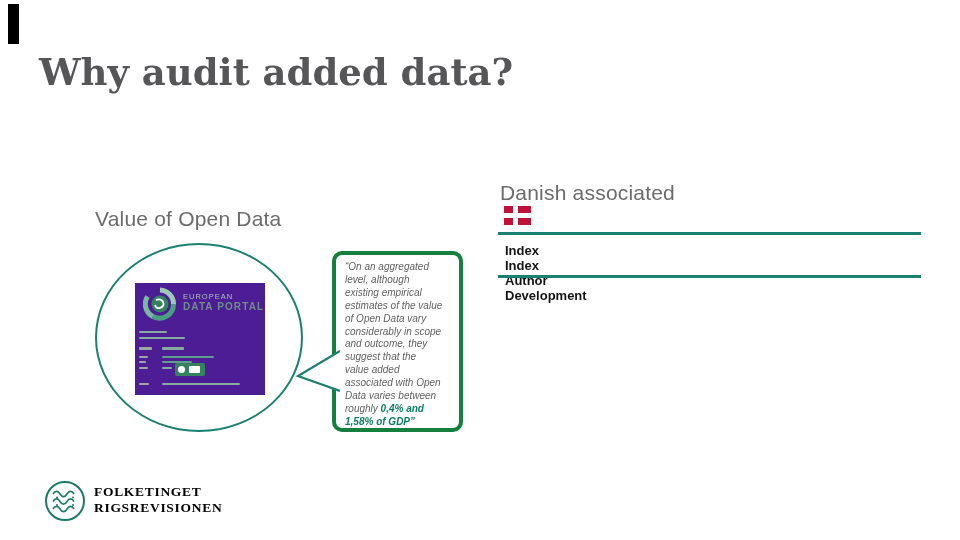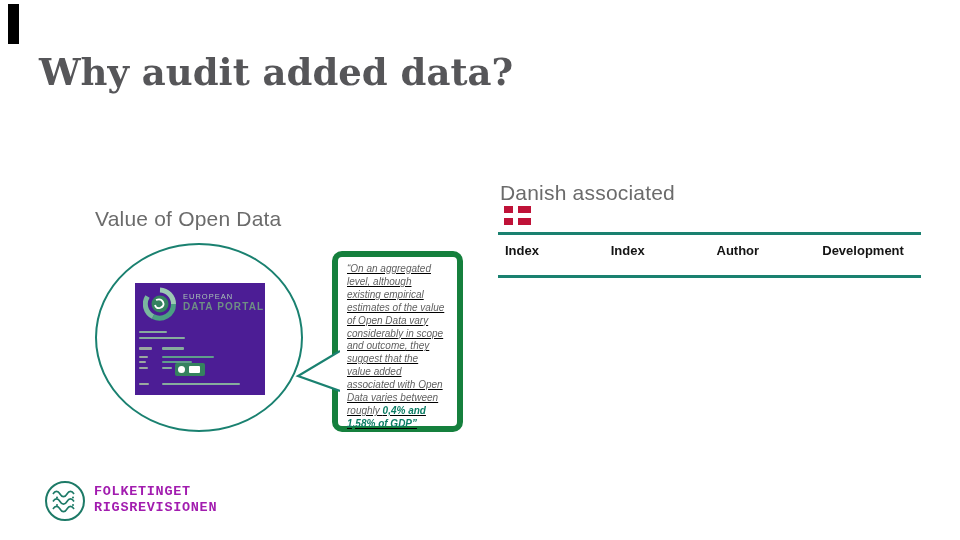--- a/index.html
+++ b/index.html
@@ -29,21 +29,21 @@
   
   .flag{left:504px;top:206px;width:27px;height:19px;background:#bf1238;}
   .flag .v{position:absolute;left:9px;top:0;width:5px;height:19px;background:#fff;}
   .flag .h{position:absolute;left:0;top:7px;width:27px;height:5px;background:#fff;}
 
   
   .rule{background:#1a8170;height:2.5px;width:423px;left:498px;}
   .rule-top{top:232px;}
   .rule-bottom{top:275px;}
   .table-header-row{
-    left:498px;top:243px;width:423px;display:flex;
+    left:498px;top:243px;width:423px;display:flex;flex-direction:column;
   }
   .table-header-row .cell{
     flex:1;padding-left:7px;font-weight:bold;font-size:13px;color:#141414;
   }
 
   
   .portal-circle{
     left:95px;top:243px;width:208px;height:189px;background:#fff;
     border:2.5px solid #1a8170;border-radius:50%;box-sizing:border-box;
   }
@@ -51,36 +51,35 @@
   .pd-name1{left:48px;top:9px;font-size:7.5px;color:#a9c4b6;letter-spacing:1px;}
   .pd-name2{left:48px;top:18px;font-size:10px;font-weight:bold;color:#6e8f84;letter-spacing:1.1px;}
   .bar{position:absolute;border-radius:1px;}
   .doc-button{left:40px;top:80px;width:30px;height:13px;background:#35825f;border-radius:2px;}
   .doc-button .g1{position:absolute;left:3px;top:3px;width:7px;height:7px;border-radius:50%;background:#fff;}
   .doc-button .g2{position:absolute;left:14px;top:3px;width:11px;height:7px;background:#fff;border-radius:1px;}
 
   
   .speech-bubble{
     left:332px;top:251px;width:131px;height:181px;box-sizing:border-box;
-    background:#fff;border:6px solid #15803d;border-radius:10px;
+    background:#fff;border:4px solid #15803d;border-radius:10px;
     padding:6px 4px 5px 9px;
-    text-decoration:underline;
   }
   .quote-text{
     font-size:10px;line-height:12.9px;font-style:italic;color:#5f5f5f;
     white-space:pre-line;
   }
   .quote-highlight{font-weight:bold;color:#0c7d65;text-align:center;}
   .bubble-tail{left:294px;top:348px;width:46px;height:46px;}
 
   
   .coat-of-arms{left:44px;top:480px;width:42px;height:42px;}
   .org-wordmark{
-    left:94px;top:484px;font-family:Liberation Mono, monospace;font-weight:bold;
-    font-size:13.5px;line-height:15.5px;color:#a21caf;letter-spacing:0.7px;
+    left:94px;top:484px;font-family:Liberation Serif, serif;font-weight:bold;
+    font-size:13.5px;line-height:15.5px;color:#000000;letter-spacing:0.7px;
   }
 </style>
 </head>
 <body>
 
 <div class="abs accent-bar"></div>
 
 <div class="abs page-title">Why audit added data?</div>
 
 <div class="abs section-heading heading-value">Value of Open Data</div>

